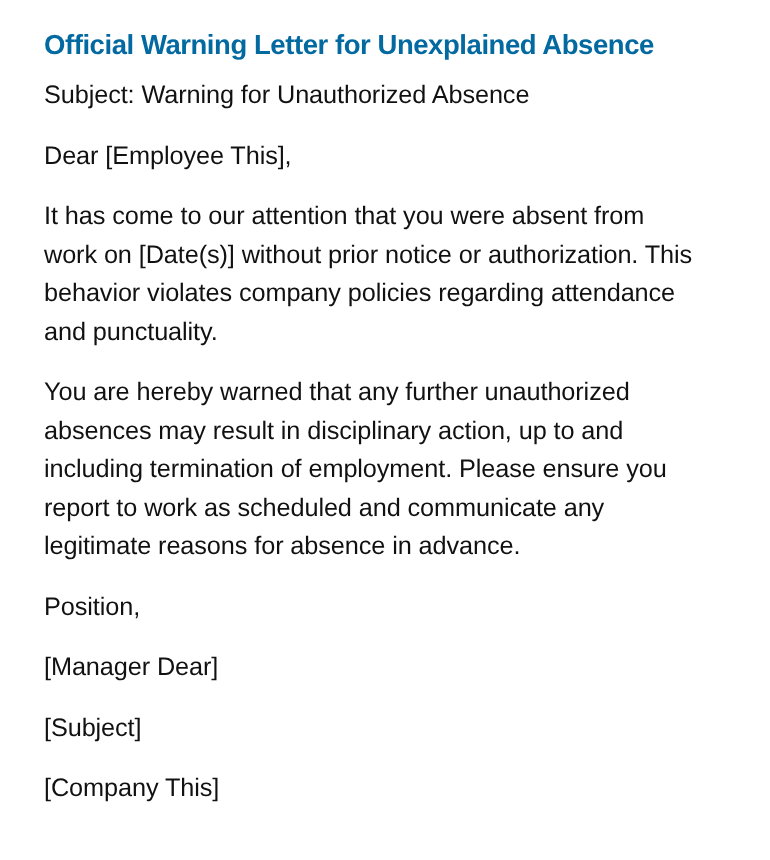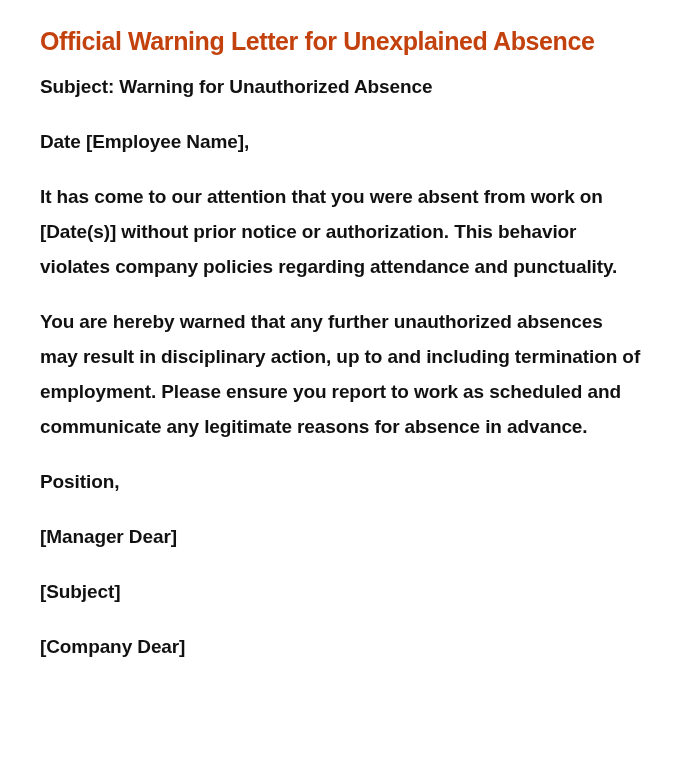--- a/index.html
+++ b/index.html
@@ -18,36 +18,35 @@
       padding: 24px 40px 0 40px;
       box-sizing: border-box;
       width: 700px;
     }
     .title {
       font-size: 25px;
       font-weight: bold;
       line-height: 34px;
       margin: 0 0 11px 0;
       letter-spacing: -0.4px;
-      color: #c2410c;
+      color: #0369a1;
     }
     .para {
-      font-size: 19px;
+      font-size: 23px;
       line-height: 35px;
       margin: 0 0 20px 0;
       letter-spacing: -0.1px;
-      font-weight: bold;
     }
   </style>
 </head>
 <body>
 
 <div class="letter">
   <h1 class="title">Official Warning Letter for Unexplained Absence</h1>
   <p class="para">Subject: Warning for Unauthorized Absence</p>
-  <p class="para">Date [Employee Name],</p>
+  <p class="para">Dear [Employee This],</p>
   <p class="para" style="width:600px;">It has come to our attention that you were absent from work on [Date(s)] without prior notice or authorization. This behavior violates company policies regarding attendance and punctuality.</p>
   <p class="para" style="width:605px;">You are hereby warned that any further unauthorized absences may result in disciplinary action, up to and including termination of employment. Please ensure you report to work as scheduled and communicate any legitimate reasons for absence in advance.</p>
   <p class="para">Position,</p>
   <p class="para">[Manager Dear]</p>
   <p class="para">[Subject]</p>
-  <p class="para">[Company Dear]</p>
+  <p class="para">[Company This]</p>
 </div>
 
 </body></html>

